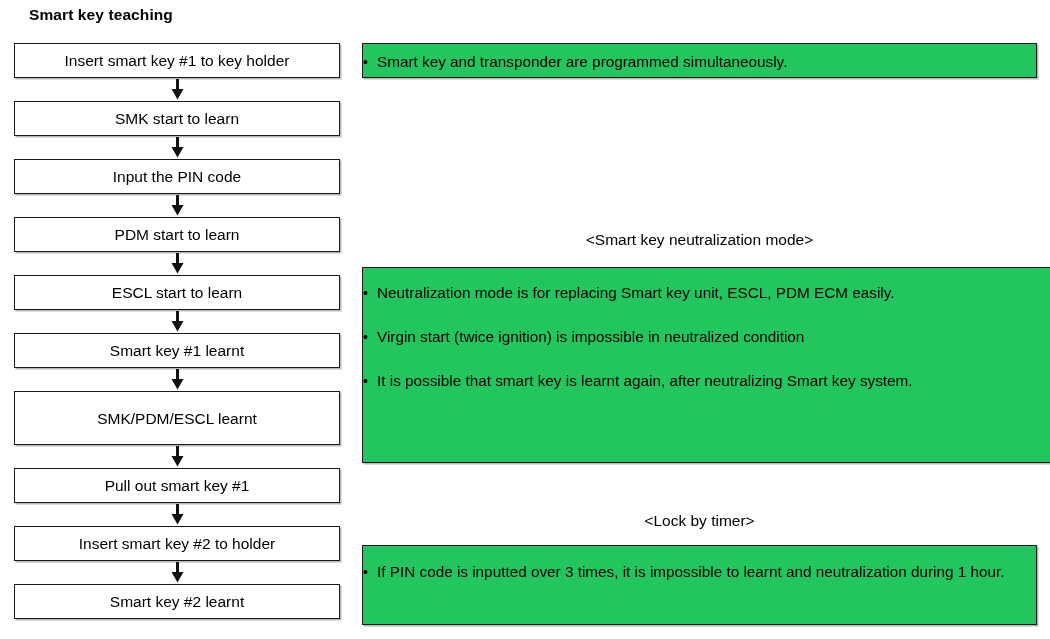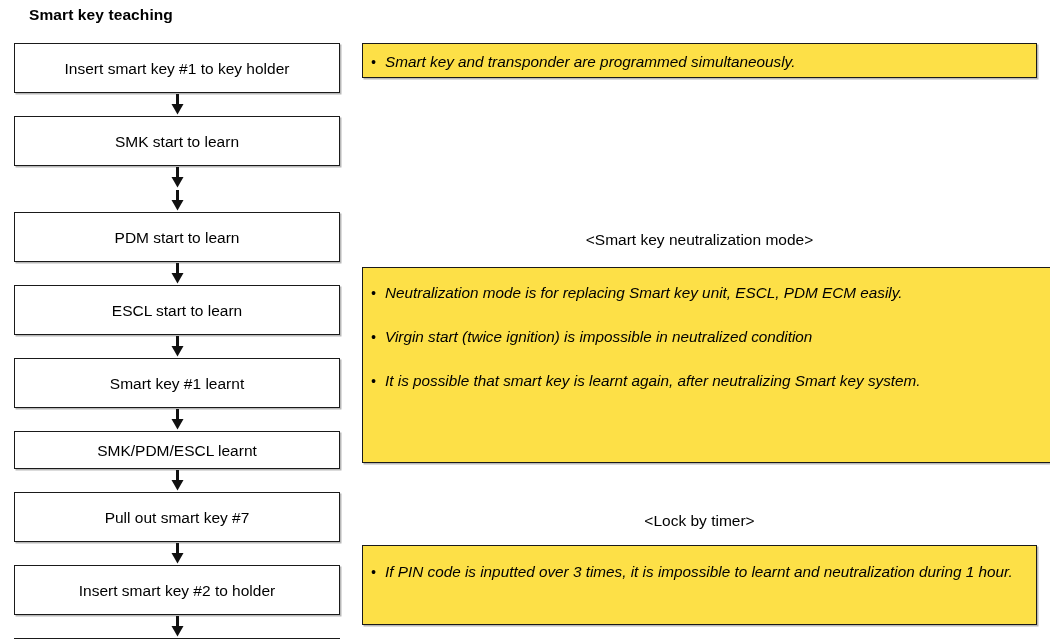--- a/index.html
+++ b/index.html
@@ -51,41 +51,40 @@
     background: #ffffff;
     box-shadow: 1.5px 1.5px 0 #b8b8b8;
     display: flex;
     align-items: center;
     justify-content: center;
     text-align: center;
     font-size: 15.5px;
     line-height: 19px;
     padding: 0 6px;
   }
-  .flow-step.h1 { height: 50px; }
-  .flow-step.h2 { height: 38px; }
+  .flow-step.h1 { height: 35px; }
+  .flow-step.h2 { height: 54px; }
 
   .flow-arrow {
     width: 326px;
     height: 23px;
     display: flex;
     align-items: center;
     justify-content: center;
   }
   .flow-arrow svg { display: block; }
 
   
   .note-box {
     position: absolute;
     box-sizing: border-box;
     border: 1.5px solid #1a1a1a;
-    background: #fde047;
+    background: #22c55e;
     box-shadow: 1.5px 1.5px 0 #b8b8b8;
-    padding: 9px 14px 9px 8px;
-    font-style: italic;
+    padding: 9px 14px 9px 0;
   }
 
   .note-box.box-1 {
     left: 362px;
     top: 43px;
     width: 675px;
     height: 35px;
     padding-top: 7px;
   }
   .note-box.box-2 {
@@ -157,20 +156,23 @@
       </div>
       <div class="flow-step h1">
         <span>SMK start to learn</span>
       </div>
       <div class="flow-arrow">
         <svg width="13" height="21" viewBox="0 0 13 21" aria-hidden="true">
           <rect x="5" y="0" width="3" height="12" fill="#111"></rect>
           <polygon points="0.5,10 12.5,10 6.5,20.5" fill="#111"></polygon>
         </svg>
       </div>
+      <div class="flow-step h1">
+        <span>Input the PIN code</span>
+      </div>
       <div class="flow-arrow">
         <svg width="13" height="21" viewBox="0 0 13 21" aria-hidden="true">
           <rect x="5" y="0" width="3" height="12" fill="#111"></rect>
           <polygon points="0.5,10 12.5,10 6.5,20.5" fill="#111"></polygon>
         </svg>
       </div>
       <div class="flow-step h1">
         <span>PDM start to learn</span>
       </div>
       <div class="flow-arrow">
@@ -200,21 +202,21 @@
       <div class="flow-step h2">
         <span>SMK/PDM/ESCL learnt</span>
       </div>
       <div class="flow-arrow">
         <svg width="13" height="21" viewBox="0 0 13 21" aria-hidden="true">
           <rect x="5" y="0" width="3" height="12" fill="#111"></rect>
           <polygon points="0.5,10 12.5,10 6.5,20.5" fill="#111"></polygon>
         </svg>
       </div>
       <div class="flow-step h1">
-        <span>Pull out smart key #7</span>
+        <span>Pull out smart key #1</span>
       </div>
       <div class="flow-arrow">
         <svg width="13" height="21" viewBox="0 0 13 21" aria-hidden="true">
           <rect x="5" y="0" width="3" height="12" fill="#111"></rect>
           <polygon points="0.5,10 12.5,10 6.5,20.5" fill="#111"></polygon>
         </svg>
       </div>
       <div class="flow-step h1">
         <span>Insert smart key #2 to holder</span>
       </div>

